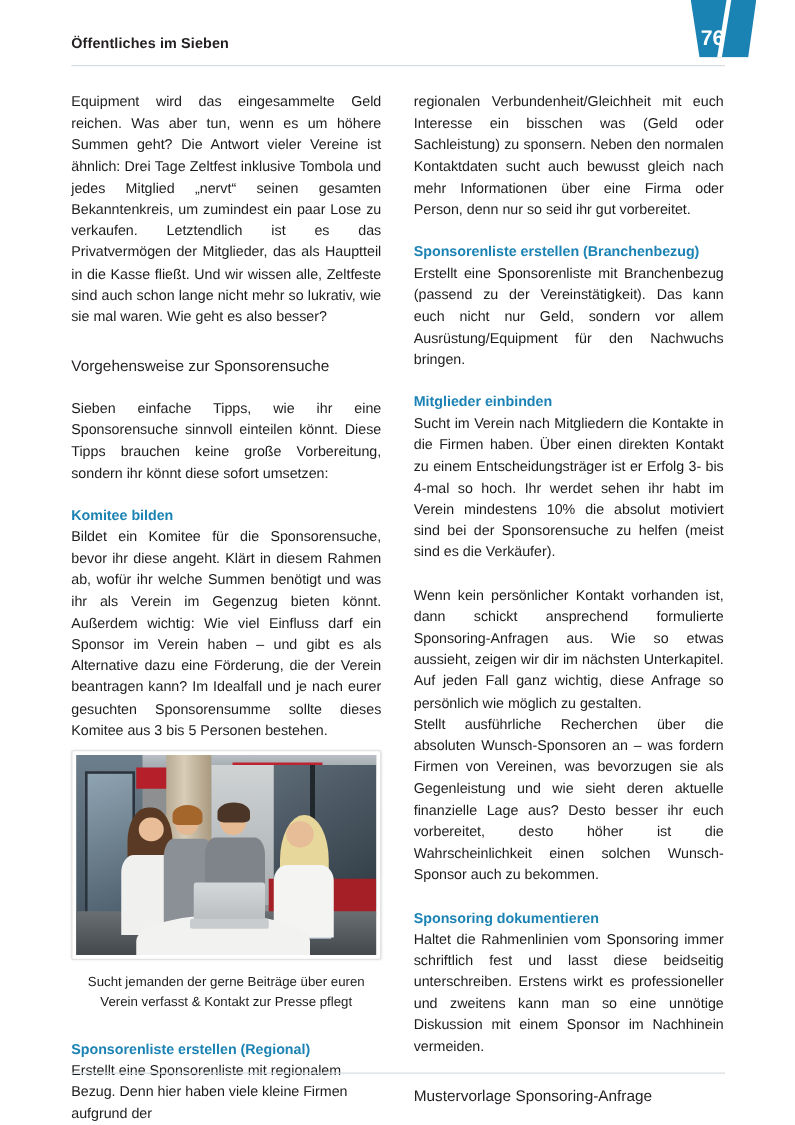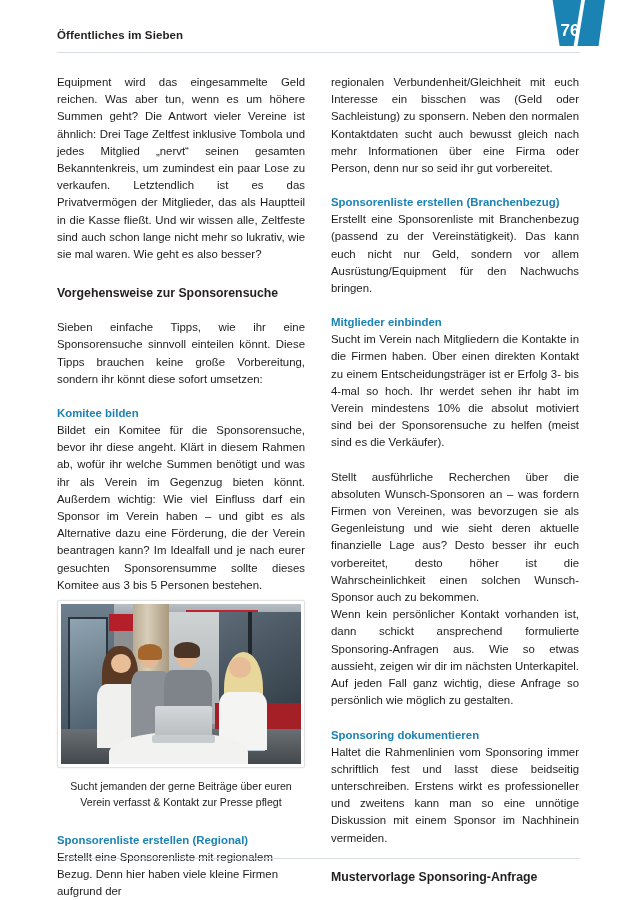--- a/index.html
+++ b/index.html
@@ -107,21 +107,21 @@
     font-size: 11.4px;
     line-height: 17.2px;
     text-align: justify;
     color: #1c1c1c;
     hyphens: manual;
   }
   .body-text.ragged { text-align: left; }
 
   .section-title {
     font-size: 12.3px;
-    font-weight: 700;
+    font-weight: 400;
     color: #231f20;
     line-height: 17px;
   }
   .sub-title {
     font-size: 11.4px;
     font-weight: 700;
     color: #1b82b4;
     line-height: 17px;
   }
   .gap-md  { height: 17px; }
@@ -291,22 +291,22 @@
       <h3 class="sub-title">Sponsorenliste erstellen (Branchenbezug)</h3>
       <p class="body-text">Erstellt eine Sponsorenliste mit Branchenbezug (passend zu der Vereinstätigkeit). Das kann euch nicht nur Geld, sondern vor allem Ausrüstung/Equipment für den Nachwuchs bringen.</p>
 
       <div class="gap-md"></div>
 
       <h3 class="sub-title">Mitglieder einbinden</h3>
       <p class="body-text">Sucht im Verein nach Mitgliedern die Kontakte in die Firmen haben. Über einen direkten Kontakt zu einem Entscheidungsträger ist er Erfolg 3- bis 4-mal so hoch. Ihr werdet sehen ihr habt im Verein mindestens 10% die absolut motiviert sind bei der Sponsorensuche zu helfen (meist sind es die Verkäufer).</p>
 
       <div class="gap-md"></div>
 
+      <p class="body-text">Wenn kein persönlicher Kontakt vorhanden ist, dann schickt ansprechend formulierte Sponsoring-Anfragen aus. Wie so etwas aussieht, zeigen wir dir im nächsten Unterkapitel. Auf jeden Fall ganz wichtig, diese Anfrage so persönlich wie möglich zu gestalten.</p>
       <p class="body-text">Stellt ausführliche Recherchen über die absoluten Wunsch-Sponsoren an – was fordern Firmen von Vereinen, was bevorzugen sie als Gegenleistung und wie sieht deren aktuelle finanzielle Lage aus? Desto besser ihr euch vorbereitet, desto höher ist die Wahrscheinlichkeit einen solchen Wunsch-Sponsor auch zu bekommen.</p>
-      <p class="body-text">Wenn kein persönlicher Kontakt vorhanden ist, dann schickt ansprechend formulierte Sponsoring-Anfragen aus. Wie so etwas aussieht, zeigen wir dir im nächsten Unterkapitel. Auf jeden Fall ganz wichtig, diese Anfrage so persönlich wie möglich zu gestalten.</p>
 
       <div class="gap-md"></div>
 
       <h3 class="sub-title">Sponsoring dokumentieren</h3>
       <p class="body-text">Haltet die Rahmenlinien vom Sponsoring immer schriftlich fest und lasst diese beidseitig unterschreiben. Erstens wirkt es professioneller und zweitens kann man so eine unnötige Diskussion mit einem Sponsor im Nachhinein vermeiden.</p>
 
       <div class="gap-lg"></div>
 
       <h2 class="section-title">Mustervorlage Sponsoring-Anfrage</h2>
 

